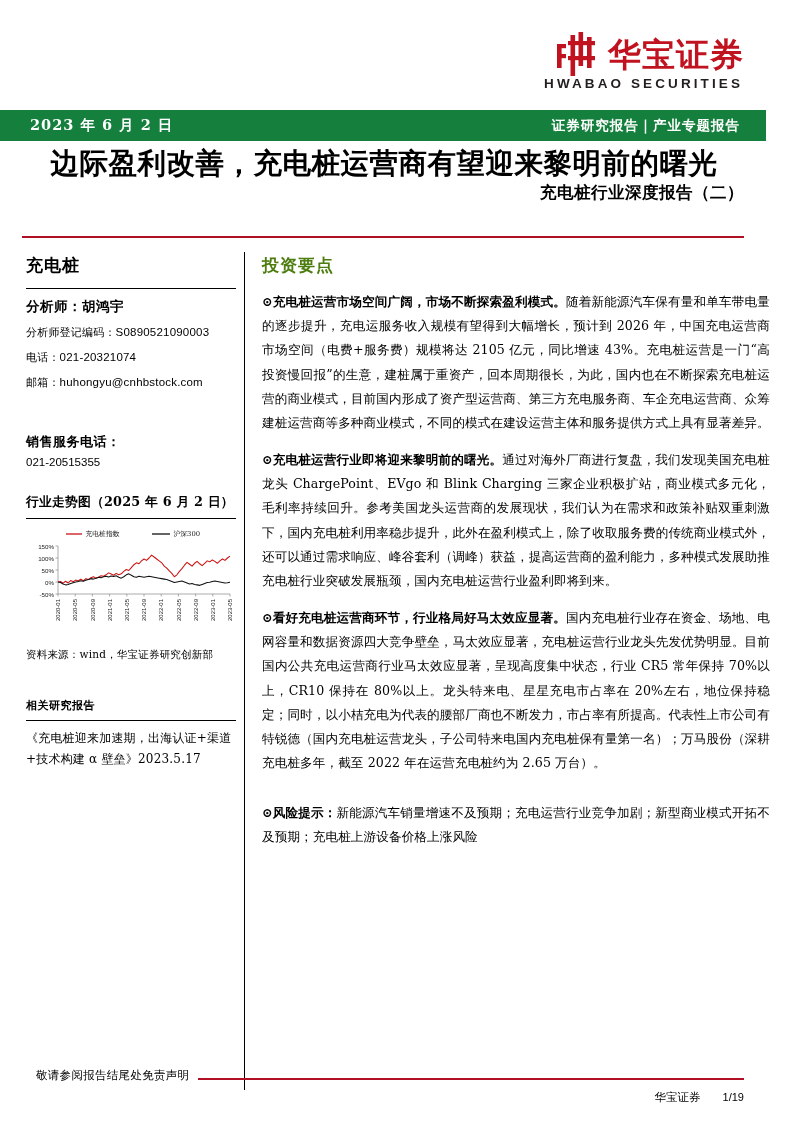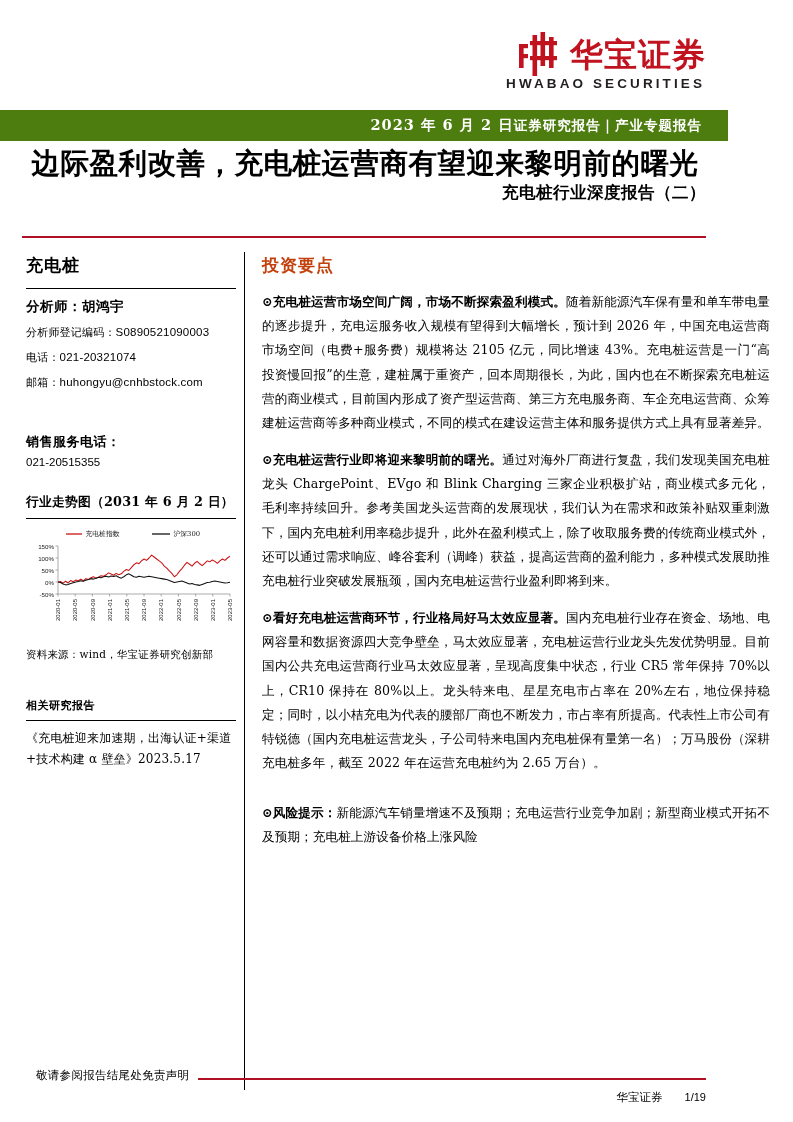--- a/index.html
+++ b/index.html
@@ -8,21 +8,21 @@
     background: #ffffff;
   }
   body {
     width: 793px;
     height: 1122px;
     font-family: "Liberation Serif", "DejaVu Serif", serif;
     color: #000;
     position: relative;
     overflow: hidden;
   }
-  .page { position: relative; width: 728px; height: 1122px; }
+  .page { position: relative; width: 728px; height: 1122px; padding-left: 38px; }
 
   
   .masthead {
     position: absolute; top: 0; left: 0; right: 0; height: 105px;
   }
   .logo-wrap {
     position: absolute; right: 22px; top: 32px;
     display: flex; flex-direction: column; align-items: flex-end;
   }
   .logo-row { display: flex; align-items: center; gap: 10px; }
@@ -40,23 +40,23 @@
     font-size: 13.5px;
     font-weight: bold;
     letter-spacing: 3.1px;
     color: #231f20;
     margin-right: 1px;
   }
 
   
   .date-band {
     position: absolute; left: 0; right: 0; top: 110px; height: 31px;
-    background: #4d7c0f;
+    background: #15803d;
     color: #fff;
-    display: flex; align-items: center; justify-content: flex-end;
+    display: flex; align-items: center; justify-content: space-between;
   }
   .date-band .date {
     font-family: "DejaVu Serif", serif;
     font-weight: bold;
     font-size: 14.5px;
     letter-spacing: 1px;
     margin-left: 30px;
   }
   .date-band .kind {
     font-family: "DejaVu Serif", serif;
@@ -143,21 +143,21 @@
     position: absolute; left: 244px; top: 252px; width: 1px; height: 838px;
     background: #000;
   }
 
   
   .right-col { position: absolute; left: 262px; top: 254px; width: 508px; }
   .hl-title {
     font-family: "DejaVu Serif", serif;
     font-weight: bold;
     font-size: 17px;
-    color: #c2410c;
+    color: #4d7c0f;
     letter-spacing: 1px;
   }
   .para {
     font-family: "DejaVu Serif", serif;
     font-size: 12.6px;
     line-height: 1.92;
     text-align: justify;
     text-justify: inter-character;
     margin-top: 13px;
     letter-spacing: .1px;
@@ -232,21 +232,21 @@
     <div class="meta">
       <span>电话：</span><span class="val">021-20321074</span>
     </div>
     <div class="meta">
       <span>邮箱：</span><span class="val">huhongyu@cnhbstock.com</span>
     </div>
 
     <div class="sales-title">销售服务电话：</div>
     <div class="sales-phone">021-20515355</div>
 
-    <div class="chart-title">行业走势图（2031 年 6 月 2 日）</div>
+    <div class="chart-title">行业走势图（2025 年 6 月 2 日）</div>
     <div class="hr-thin2"></div>
 
     <div class="chart-box">
       <svg id="trend-svg" width="208" height="112" viewBox="0 0 208 112" xmlns="http://www.w3.org/2000/svg">
           <line x1="32" y1="20" x2="32" y2="68" stroke="#888" stroke-width="0.7"></line>
           <line x1="32" y1="68" x2="204" y2="68" stroke="#888" stroke-width="0.7"></line>
           <line x1="29.5" y1="20" x2="32" y2="20" stroke="#888" stroke-width="0.7"></line>
           <text x="28" y="22.6" text-anchor="end" font-family="Liberation Sans, sans-serif" font-size="6.2" fill="#222">150%</text>
           <line x1="29.5" y1="32" x2="32" y2="32" stroke="#888" stroke-width="0.7"></line>
           <text x="28" y="34.6" text-anchor="end" font-family="Liberation Sans, sans-serif" font-size="6.2" fill="#222">100%</text>

